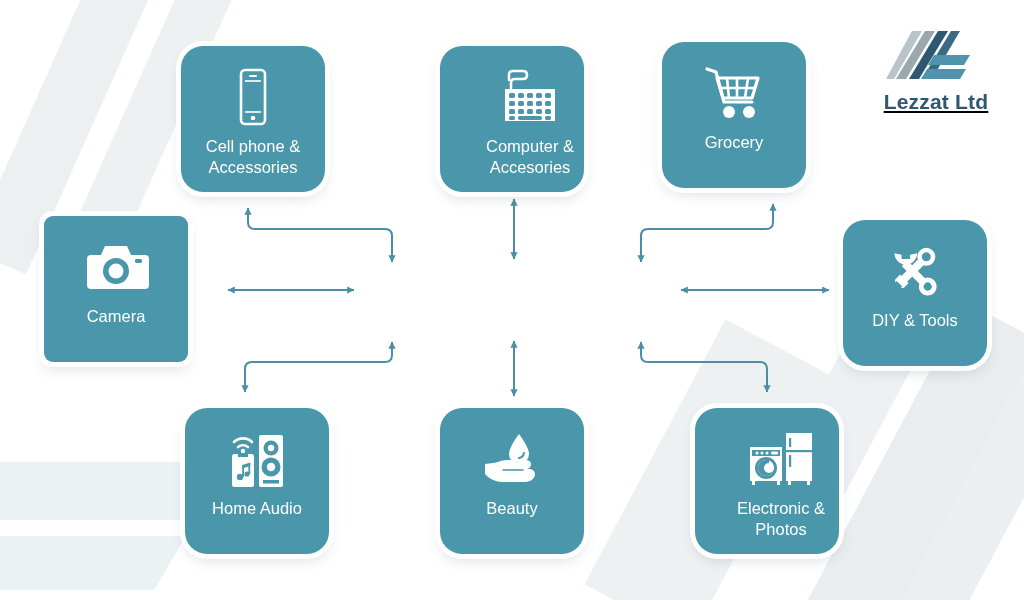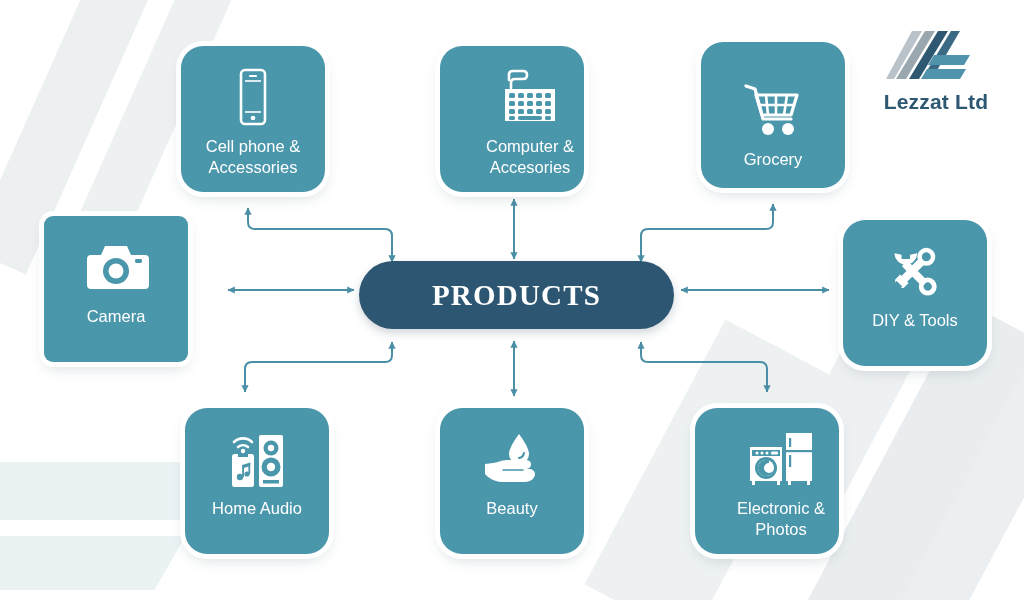--- a/index.html
+++ b/index.html
@@ -76,20 +76,21 @@
     background: #eef1f3;
   }
 
   
   .logo {
     position: absolute;
     right: 22px;
     top: 28px;
     width: 132px;
     text-align: center;
+    text-decoration: underline;
   }
   .logo-mark {
     width: 100px;
     height: 60px;
     margin: 0 auto;
     display: block;
   }
   .logo-text {
     font-family: "Liberation Sans", sans-serif;
     font-size: 21px;
@@ -148,21 +149,21 @@
     font-size: 16.5px;
     line-height: 1.28;
     text-align: center;
     font-family: "Liberation Sans", sans-serif;
     padding: 0 6px;
   }
 
   
   #card-cellphone  { left: 181px; top: 46px; }
   #card-computer   { left: 440px; top: 46px; padding-left: 36px; }
-  #card-grocery    { left: 701px; top: 42px; justify-content: center; }
+  #card-grocery    { left: 662px; top: 42px; }
   #card-camera     { left: 44px;  top: 216px; border-radius: 9px; }
   #card-diy        { left: 843px; top: 220px; }
   #card-audio      { left: 185px; top: 408px; }
   #card-beauty     { left: 440px; top: 408px; }
   #card-electronic { left: 695px; top: 408px; padding-left: 28px; }
 
   
   .connectors {
     position: absolute;
     inset: 0;
@@ -217,23 +218,20 @@
       <polygon points="39,2 49,2 20,50 10,50" fill="#9aa7af"></polygon>
       <polygon points="52,2 62,2 33,50 23,50" fill="#2e5872"></polygon>
       <polygon points="65,2 74,2 46,50 36,50" fill="#3b6b84"></polygon>
       <polygon points="48,26 84,26 78,36 42,36" fill="#4f93ad"></polygon>
       <polygon points="41,40 80,40 74,50 35,50" fill="#4f93ad"></polygon>
       <polygon points="26,2 36,2 8,50 0,50" fill="#b9c3c9"></polygon>
     </svg>
     <div class="logo-text">Lezzat Ltd</div>
   </div>
 
-  <div class="hub" id="hub">
-    <span class="hub-label">PRODUCTS</span>
-  </div>
 
   <div class="card" id="card-cellphone">
     <div class="card-icon">
       <svg width="40" height="58" viewBox="0 0 40 58">
         <rect x="8" y="2" width="24" height="54" rx="4" ry="4" fill="none" stroke="#ffffff" stroke-width="2.6"></rect>
         <rect x="16" y="7" width="8" height="2" rx="1" fill="#ffffff"></rect>
         <circle cx="20" cy="50" r="2.3" fill="#ffffff"></circle>
         <line x1="12" y1="13" x2="28" y2="13" stroke="#ffffff" stroke-width="1.6"></line>
         <line x1="12" y1="44" x2="28" y2="44" stroke="#ffffff" stroke-width="1.6"></line>
       </svg>

